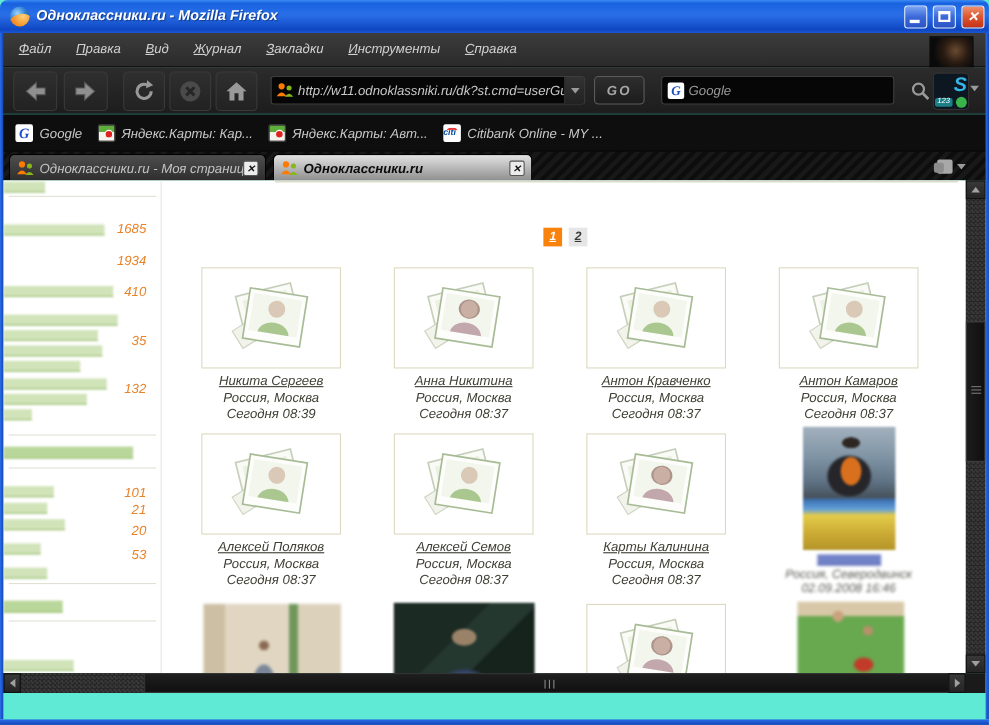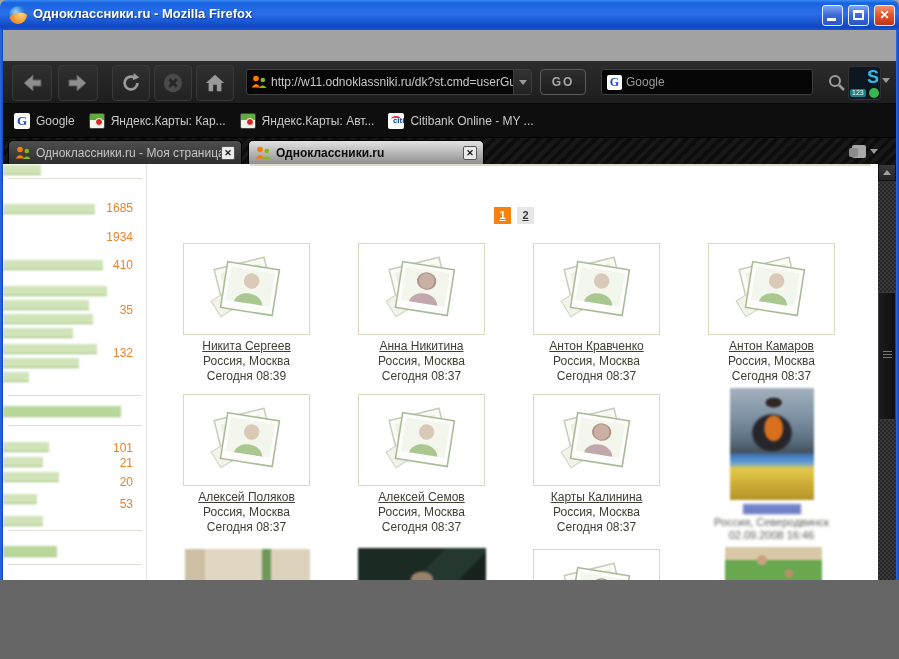--- a/index.html
+++ b/index.html
@@ -1,16 +1,16 @@
 <!DOCTYPE html>
 <html><head>
 <meta charset="utf-8">
 <style>
   html,body{margin:0;padding:0;background:#666;font-family:"Liberation Sans",sans-serif;}
-  .win{position:relative;width:899px;height:580px;background:#a3a3a3;overflow:hidden;}
+  .win{position:relative;width:899px;height:659px;background:#5eead4;overflow:hidden;font-style:italic;}
 
   
   .titlebar{position:absolute;left:0;top:0;width:899px;height:30px;
     background:linear-gradient(180deg,#3a8af2 0%,#1862e0 10%,#2a6fe8 45%,#0f46c2 90%,#1b56d4 100%);
     border-radius:7px 7px 0 0;}
   .fficon{position:absolute;left:9px;top:6px;width:18px;height:18px;border-radius:50%;
     background:radial-gradient(circle at 38% 35%,#9fd8ff 0%,#2f7fd6 45%,#16457e 100%);overflow:hidden;}
   .fficon::after{content:"";position:absolute;left:-2px;top:7px;width:22px;height:14px;border-radius:50%;
     background:radial-gradient(circle at 70% 20%,#ffd27a 0,#f28a1e 55%,#c8581a 100%);
     transform:rotate(-18deg);}
@@ -63,21 +63,21 @@
   
   .bmbar{position:absolute;left:0;top:104px;width:899px;height:34px;background:#0e0e0e;
     border-bottom:1px solid #000;display:flex;align-items:center;box-sizing:border-box;}
   .bm{display:flex;align-items:center;margin-left:14px;color:#c9c9c9;font-size:12px;}
   .bmicon{width:16px;height:16px;margin-right:6px;border-radius:2px;position:relative;flex:none;}
   .gicon{background:#fff;color:#2050c8;font-family:"Liberation Serif",serif;font-weight:bold;
     font-size:13px;line-height:16px;text-align:center;}
   .yicon{background:linear-gradient(180deg,#5fae3c 0 45%,#f4f4ee 45% 100%);border:1px solid #444;box-sizing:border-box;}
   .yicon::after{content:"";position:absolute;left:5px;top:4px;width:6px;height:6px;border-radius:50%;
     background:#d22;border:1px solid #fff;}
-  .citiicon{background:#fff;color:#004b9b;font-weight:bold;font-size:8px;line-height:16px;text-align:right;}
+  .citiicon{background:#fff;color:#004b9b;font-weight:bold;font-size:8px;line-height:16px;text-align:left;}
   .citiicon::after{content:"";position:absolute;left:3px;top:3px;width:10px;height:4px;
     border-top:2px solid #e33;border-radius:50%;}
 
   
   .tabbar{position:absolute;left:0;top:138px;width:899px;height:26px;
     background:repeating-linear-gradient(135deg,#181818 0 4px,#0d0d0d 4px 8px);}
   .tab{position:absolute;top:2px;height:24px;border-radius:5px 5px 0 0;display:flex;align-items:center;
     padding:0 6px;box-sizing:border-box;border:1px solid #000;border-bottom:none;}
   .tab1{left:8px;width:234px;background:linear-gradient(180deg,#4e4e4e,#2e2e2e);color:#c4c4c4;}
   .tab2{left:248px;width:236px;background:linear-gradient(180deg,#e2e2e2,#8f8f8f);color:#0a0a0a;font-weight:bold;}
@@ -208,20 +208,30 @@
     <div class="wtitle">Одноклассники.ru - Mozilla Firefox</div>
     <div class="winbtn" style="left:822px;">
         <span class="minbar"></span>
       </div>
     <div class="winbtn" style="left:848px;">
         <span class="maxbox"></span>
       </div>
     <div class="winbtn close" style="left:874px;"><span>✕</span></div>
   </div>
 
+  <div class="menubar">
+    <span class="menu-item" style="margin-left:8px;">Файл</span>
+    <span class="menu-item">Правка</span>
+    <span class="menu-item">Вид</span>
+    <span class="menu-item">Журнал</span>
+    <span class="menu-item">Закладки</span>
+    <span class="menu-item">Инструменты</span>
+    <span class="menu-item">Справка</span>
+    <div class="throbber"></div>
+  </div>
 
   <div class="navbar">
     <div class="navbtn" style="left:12px;">
       <svg width="24" height="24" viewBox="0 0 24 24">
           <path d="M13 4 L4 12 L13 20 L13 15 L21 15 L21 9 L13 9 Z" fill="#8f8f8f" stroke="#5a5a5a"></path>
         </svg>
     </div>
     <div class="navbtn" style="left:58px;">
       <svg width="24" height="24" viewBox="0 0 24 24">
           <path d="M11 4 L20 12 L11 20 L11 15 L3 15 L3 9 L11 9 Z" fill="#8f8f8f" stroke="#5a5a5a"></path>

